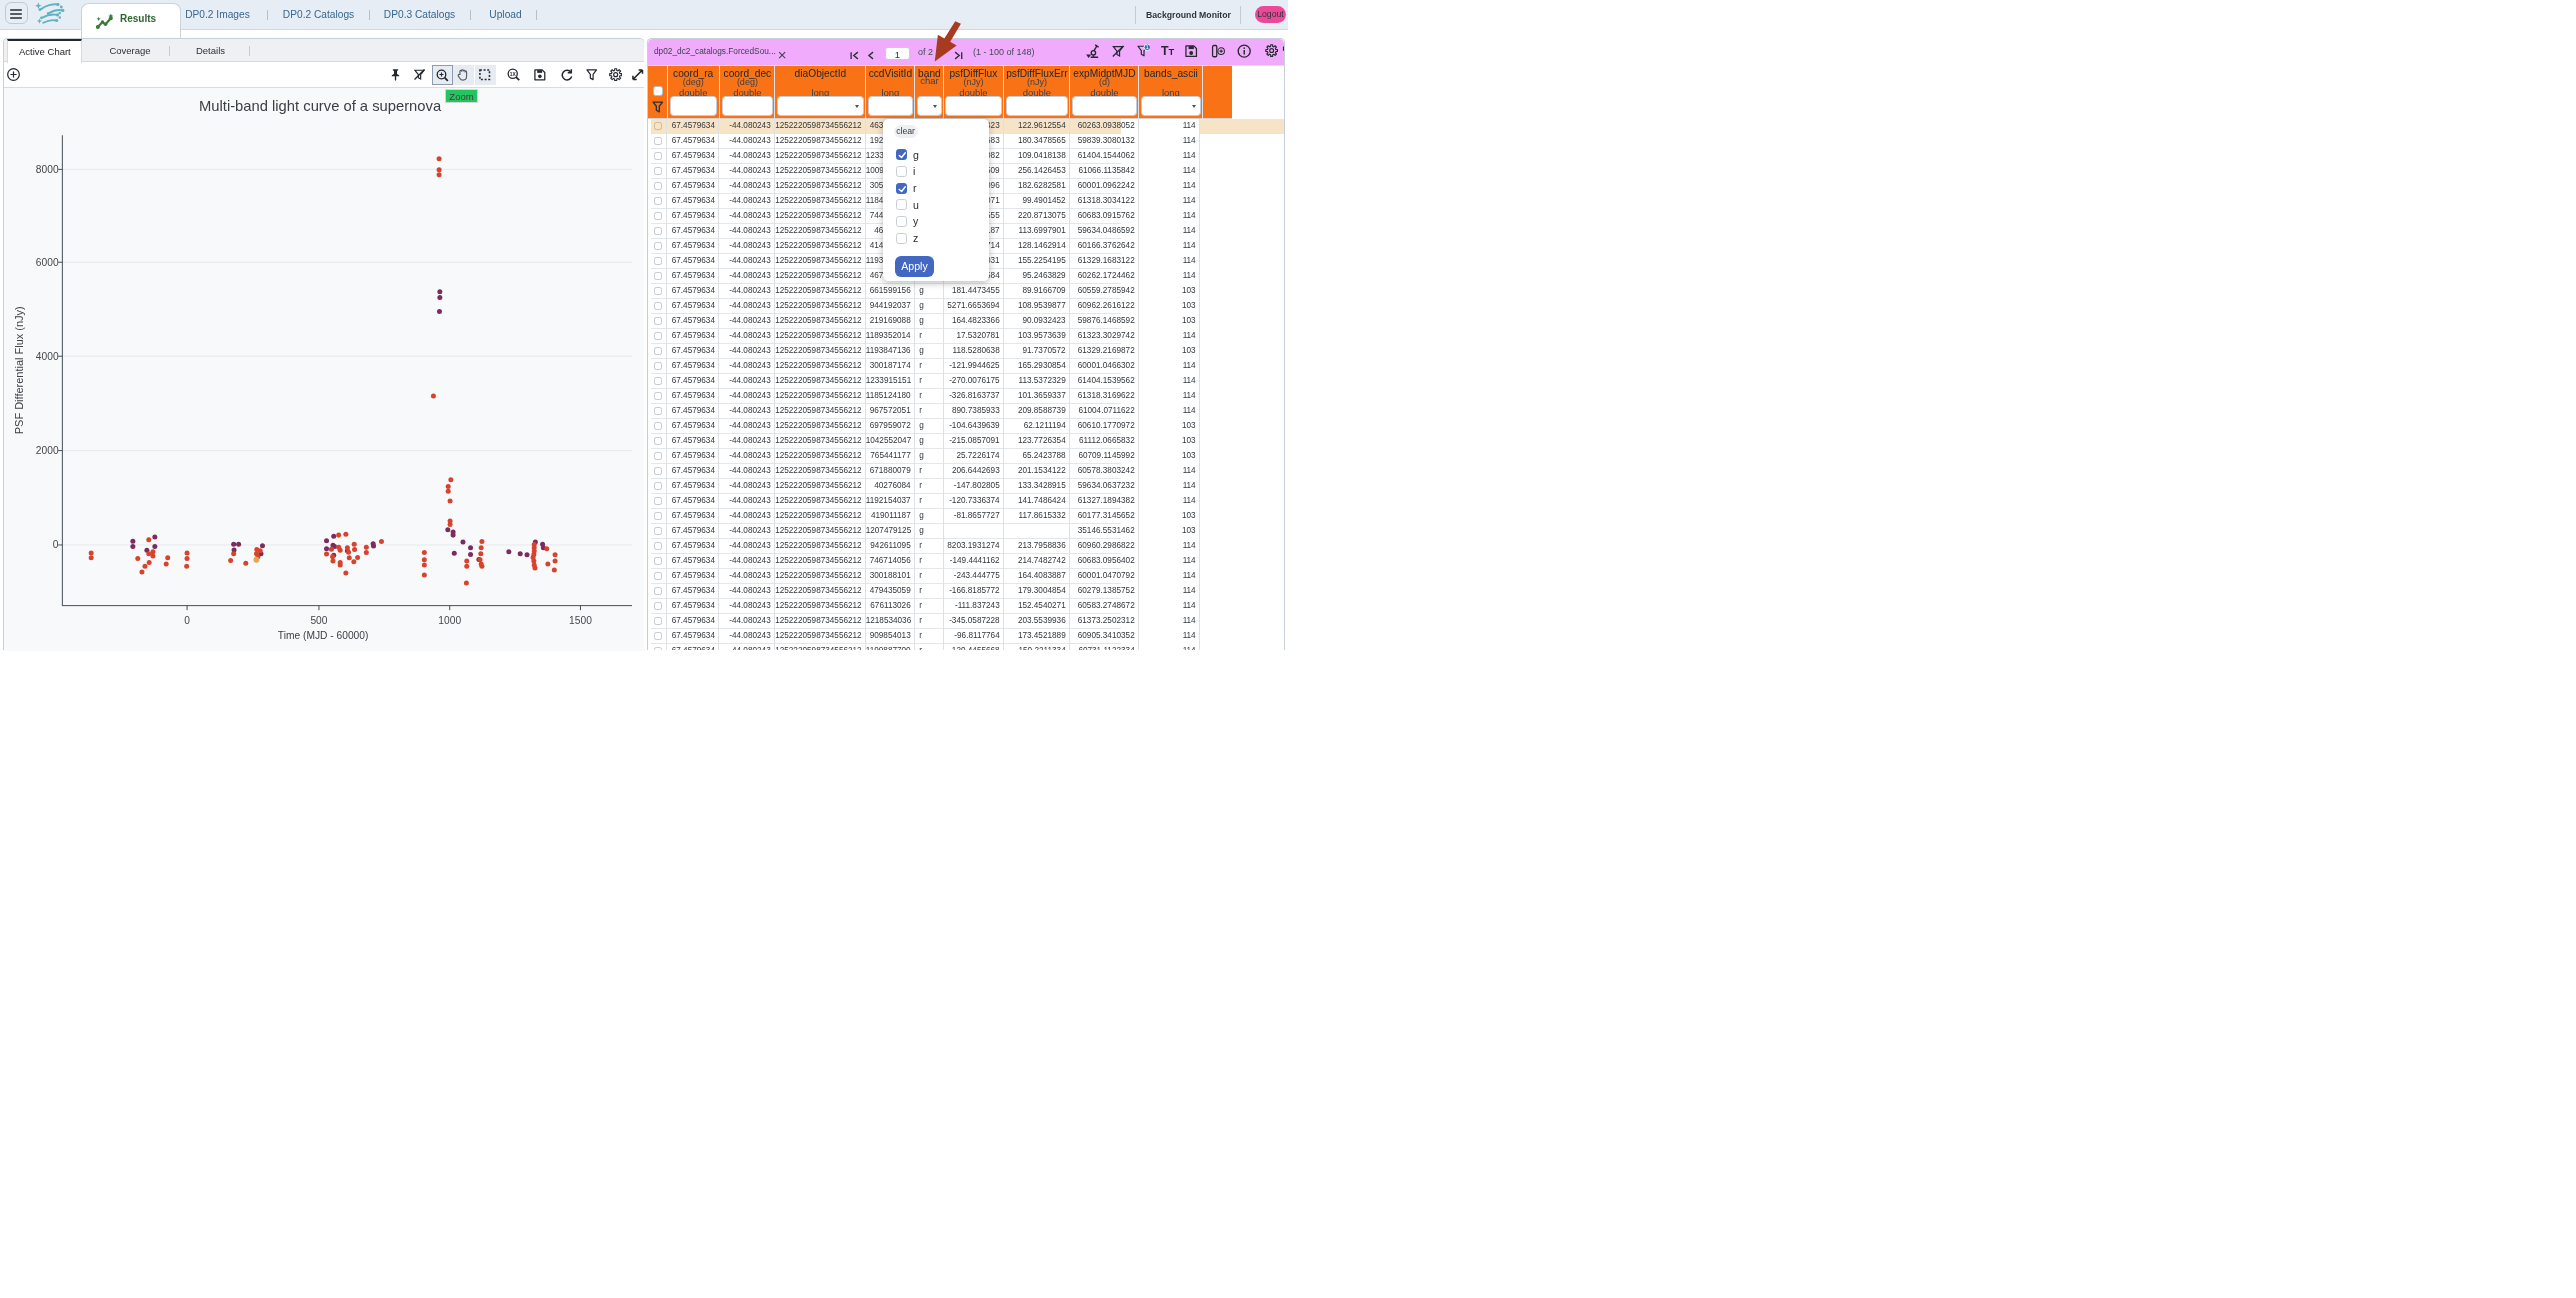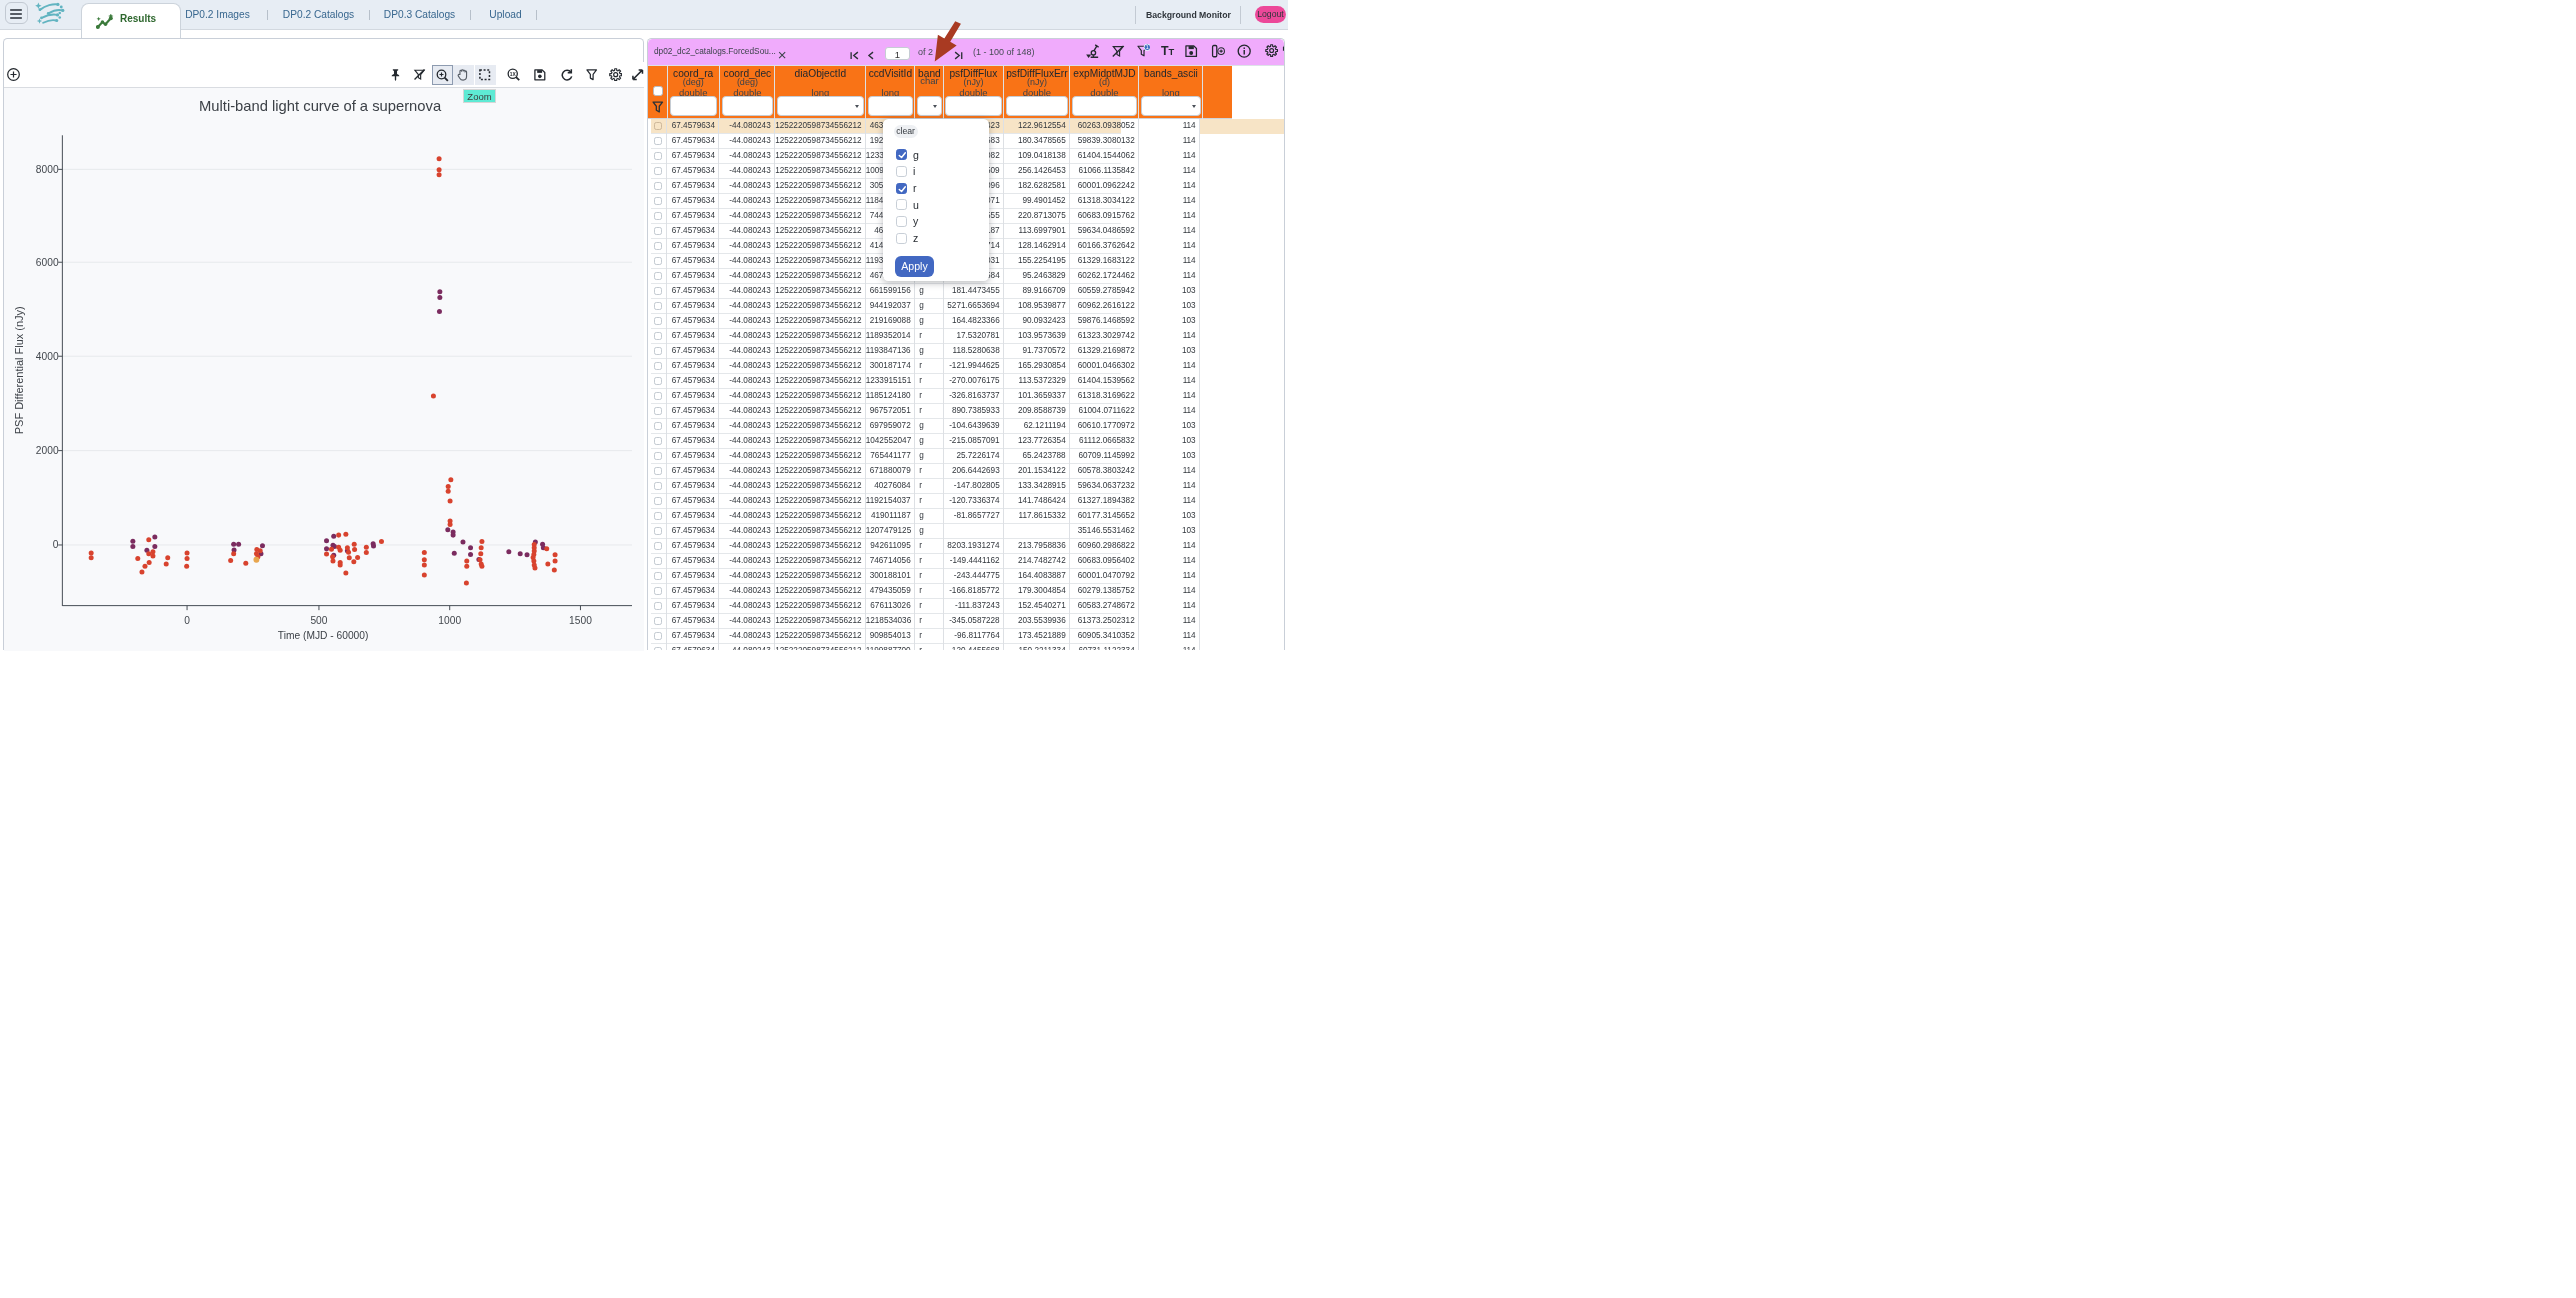--- a/index.html
+++ b/index.html
@@ -30,21 +30,21 @@
 #acttab{position:absolute;left:3.4px;top:0;width:75px;height:24px;background:#fff;z-index:2;
  border-left:0.8px solid #d7dbe0;border-right:0.8px solid #d7dbe0;border-top:2px solid #24272b}
 #acttab span{display:block;text-align:center;margin-top:5.3px;font-size:9.5px;color:#23272c}
 .lptab{position:absolute;top:0;height:23px;line-height:23.5px;font-size:9.5px;color:#2c3136;text-align:center}
 .lpsep{position:absolute;top:6.8px;width:0.8px;height:10px;background:#c6ccd4}
 
 #ltb{position:absolute;left:0;top:23px;width:640px;height:26px;background:#fff;border-bottom:0.8px solid #d9dce1}
 .tbtn{position:absolute;top:3px;width:20.5px;height:20px}
 .tbtn.bg{background:#e7ebf2}
 .tbtn.sel{border:0.8px solid #8d9bb0}
-#ztip{position:absolute;left:459px;top:50px;width:33px;height:14.4px;background:#5eead4;border:0.8px solid #d6d6d6;
+#ztip{position:absolute;left:441px;top:50px;width:33px;height:14.4px;background:#22c55e;border:0.8px solid #d6d6d6;
  font-size:9.5px;color:#3e3e3e;text-align:center;line-height:13.7px;z-index:9}
 
 #chart{position:absolute;left:0;top:49px;width:640px;height:563px;background:#f8f9fb}
 
 #rtitle{position:absolute;left:0;top:0;width:636px;height:27px;background:#f0abfc;border-radius:4.6px 4.6px 0 0;border-bottom:0.8px solid #dde2e8}
 #rtitle .t{position:absolute;left:6px;top:7.2px;font-size:8.3px;color:#3c434b}
 
 .pgtxt{position:absolute;top:8.3px;font-size:9px;color:#454c54}
 #pginp{position:absolute;left:237px;top:7.6px;width:25px;height:13.7px;background:#fff;border:0.8px solid #c6ccd4;
  border-radius:3px;font-size:9.5px;color:#333;text-align:center;line-height:13.7px}
@@ -140,20 +140,29 @@
 <span class="sep" style="left:267px"></span>
 <span class="sep" style="left:369px"></span>
 <span class="sep" style="left:470px"></span>
 <span class="sep" style="left:536px"></span>
 </div>
 <div id="bgmon" style="left:1146px;width:83px;text-align:center">Background Monitor</div>
 <span class="vbar" style="left:1135px"></span>
 <span class="vbar" style="left:1240px"></span>
 <div id="logout">Logout</div>
 <div id="lp">
+<div id="lptabs">
+<div id="acttab">
+        <span>Active Chart</span>
+      </div>
+<div class="lptab" style="left:88px;width:76px">Coverage</div>
+<div class="lptab" style="left:176px;width:61px">Details</div>
+<span class="lpsep" style="left:165px"></span>
+      <span class="lpsep" style="left:245px"></span>
+</div>
 <div id="ltb">
 <div class="abs" style="left:3px;top:6px"><svg class="" style="" width="13" height="13" viewBox="0 0 17 17" fill="none">
           <circle cx="8.5" cy="8.5" r="7.6" stroke="#24292f" stroke-width="1.6"></circle>
           <path d="M8.5 4.5 V12.5 M4.5 8.5 H12.5" stroke="#24292f" stroke-width="1.6"></path>
         </svg></div>
 <div class="tbtn " style="left:382px">
         <div style="margin:3.4px 0 0 3.4px"><svg class="" style="" width="13" height="13" viewBox="0 0 17 17" fill="none">
             <path d="M5 1.5 H12 V3 L10.5 3.8 V8 C12.5 8.8 13.5 9.8 13.5 10.8 H9.4 V15.5 L8.5 17 L7.6 15.5 V10.8 H3.5 C3.5 9.8 4.5 8.8 6.5 8 V3.8 L5 3 Z" fill="#24292f"></path>
           </svg></div>
       </div>

